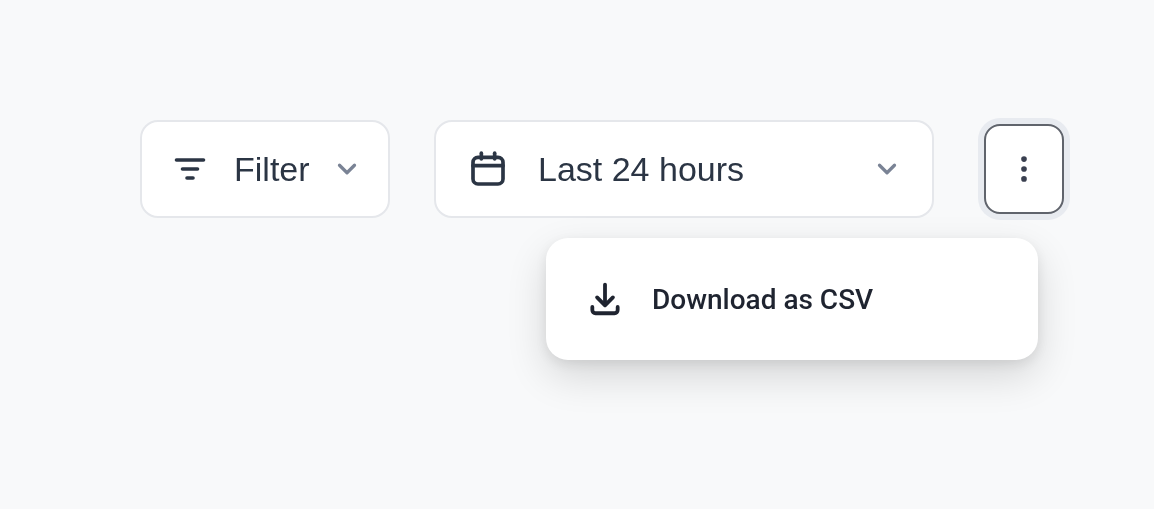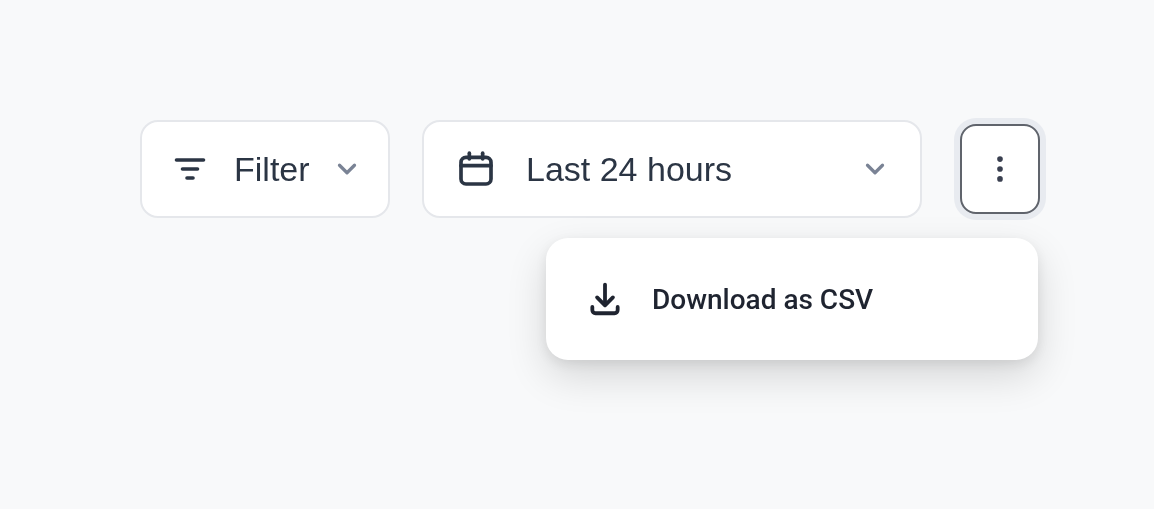--- a/index.html
+++ b/index.html
@@ -14,21 +14,21 @@
       font-family: -apple-system, BlinkMacSystemFont, "Segoe UI", Roboto, sans-serif;
       position: relative;
       overflow: hidden;
     }
     .toolbar {
       position: absolute;
       top: 118px;
       left: 140px;
       display: flex;
       align-items: center;
-      gap: 32px;
+      gap: 44px;
     }
     .btn {
       background: #ffffff;
       border: 2px solid #e5e7eb;
       border-radius: 18px;
       display: flex;
       align-items: center;
       height: 98px;
       cursor: pointer;
       font-size: 34px;

